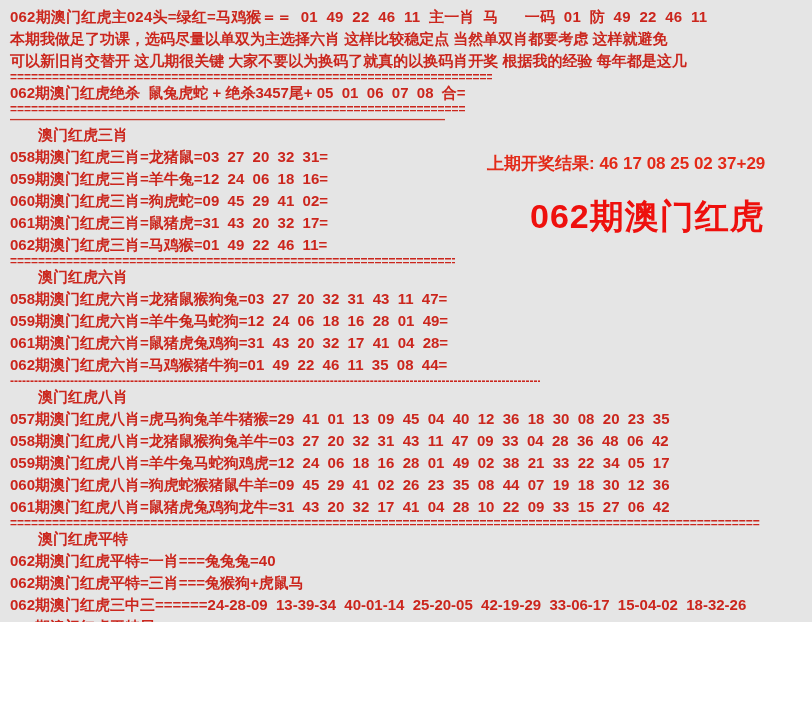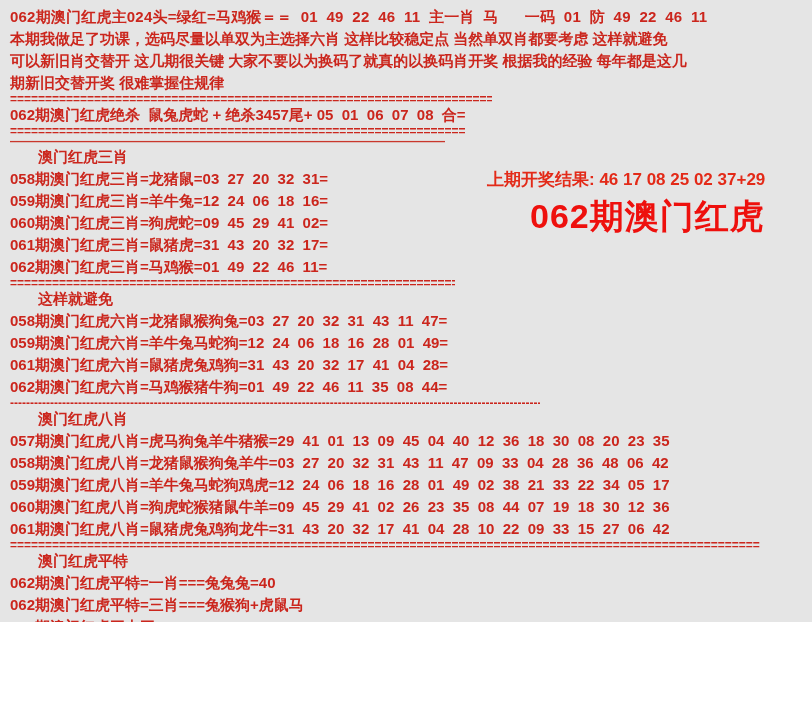--- a/index.html
+++ b/index.html
@@ -32,21 +32,21 @@
     color:#cb261d;
   }
   .sep-a { width:482px; }
   .sep-b { width:455px; }
   .sep-c { width:435px; color:#c9372c; }
   .sep-d { width:445px; }
   .sep-e { width:530px; }
   .sep-f { width:750px; }
   .last-result {
     position:absolute;
-    left:487px; top:168px;
+    left:487px; top:152px;
     font-size:17px;
     font-weight:bold;
     color:#e32a18;
     white-space:pre;
   }
   .big-title {
     position:absolute;
     left:522px; top:194px;
     font-size:34px;
     font-weight:900;
@@ -58,39 +58,38 @@
 </style>
 </head>
 <body>
 
 <div class="page">
 
   <div class="line top-line">062期澳门红虎主024头=绿红=马鸡猴＝＝  01  49  22  46  11  主一肖  马      一码  01  防  49  22  46  11</div>
 
   <div class="line">本期我做足了功课，选码尽量以单双为主选择六肖 这样比较稳定点 当然单双肖都要考虑 这样就避免</div>
   <div class="line">可以新旧肖交替开 这几期很关键 大家不要以为换码了就真的以换码肖开奖 根据我的经验 每年都是这几</div>
-  <div class="line">期新旧交替开奖 很难掌握住规律</div>
 
   <div class="sep sep-a">========================================================================================================================</div>
 
   <div class="line">062期澳门红虎绝杀  鼠兔虎蛇 + 绝杀3457尾+ 05  01  06  07  08  合=</div>
 
   <div class="sep sep-b">========================================================================================================================</div>
   <div class="sep sep-c">——————————————————————————————————————————————————</div>
 
   <div class="line section-title">澳门红虎三肖</div>
   <div class="line">058期澳门红虎三肖=龙猪鼠=03  27  20  32  31=</div>
   <div class="line">059期澳门红虎三肖=羊牛兔=12  24  06  18  16=</div>
   <div class="line">060期澳门红虎三肖=狗虎蛇=09  45  29  41  02=</div>
   <div class="line">061期澳门红虎三肖=鼠猪虎=31  43  20  32  17=</div>
   <div class="line">062期澳门红虎三肖=马鸡猴=01  49  22  46  11=</div>
 
   <div class="sep sep-d">========================================================================================================================</div>
 
-  <div class="line section-title">这样就避免</div>
+  <div class="line section-title">澳门红虎六肖</div>
   <div class="line">058期澳门红虎六肖=龙猪鼠猴狗兔=03  27  20  32  31  43  11  47=</div>
   <div class="line">059期澳门红虎六肖=羊牛兔马蛇狗=12  24  06  18  16  28  01  49=</div>
   <div class="line">061期澳门红虎六肖=鼠猪虎兔鸡狗=31  43  20  32  17  41  04  28=</div>
   <div class="line">062期澳门红虎六肖=马鸡猴猪牛狗=01  49  22  46  11  35  08  44=</div>
 
   <div class="sep sep-e">----------------------------------------------------------------------------------------------------------------------------------------------------------------</div>
 
   <div class="line section-title">澳门红虎八肖</div>
   <div class="line">057期澳门红虎八肖=虎马狗兔羊牛猪猴=29  41  01  13  09  45  04  40  12  36  18  30  08  20  23  35</div>
   <div class="line">058期澳门红虎八肖=龙猪鼠猴狗兔羊牛=03  27  20  32  31  43  11  47  09  33  04  28  36  48  06  42</div>

